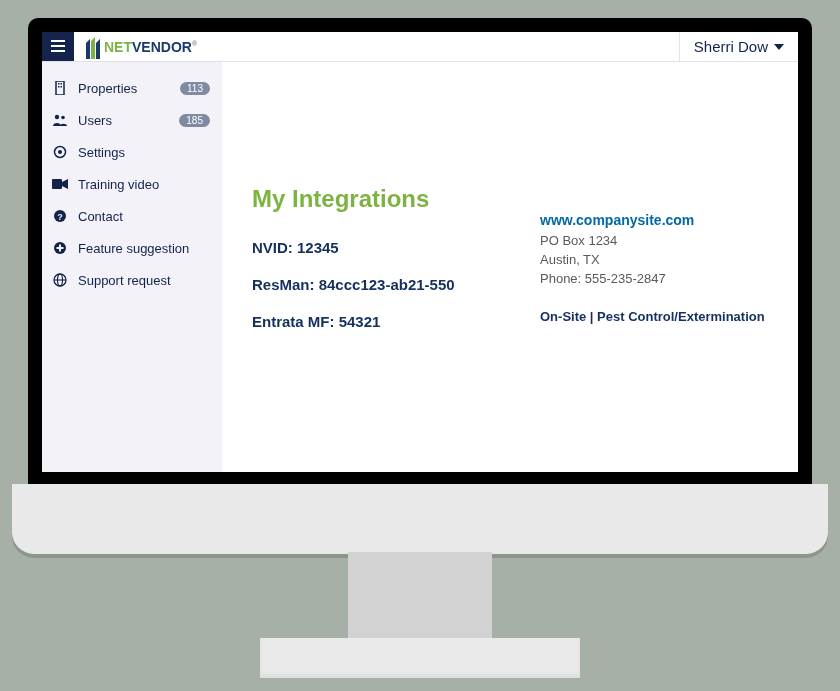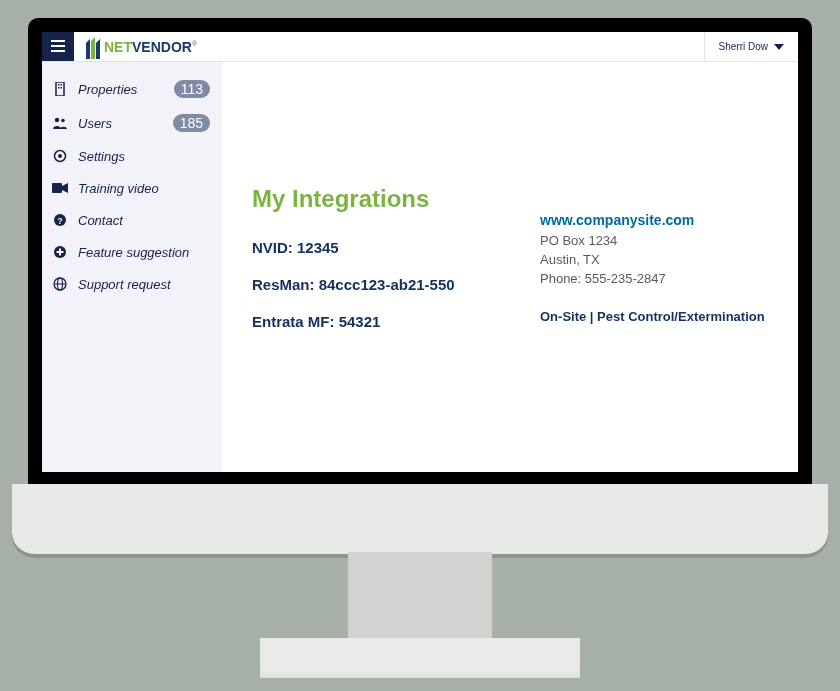--- a/index.html
+++ b/index.html
@@ -85,21 +85,21 @@
   }
   .logo-text { font-weight: 700; font-size: 14px; color: #1a3a6e; }
   .logo-text .nv2 { color: #7cb342; }
   .logo-tm { font-size: 7px; color: #888; vertical-align: super; }
   .user-menu {
     margin-left: auto;
     padding: 0 14px;
     display: flex;
     align-items: center;
     gap: 6px;
-    font-size: 10px;
+    font-size: 15px;
     color: #13234b;
     border-left: 1px solid #e2e2ea;
     cursor: pointer;
   }
   .chevron-down {
     font-size: 10px;
   }
 
   
   .body-area {
@@ -123,25 +123,25 @@
   }
   .side-icon {
     width: 16px;
     height: 16px;
     display: inline-flex;
     align-items: center;
     justify-content: center;
     color: #13234b;
     flex-shrink: 0;
   }
-  .side-label { flex: 1; font-style: italic; }
+  .side-label { flex: 1; }
   .badge {
     background: #7f8aa3;
     color: #fff;
-    font-size: 14px;
+    font-size: 10px;
     border-radius: 9px;
     padding: 1px 7px;
   }
 
   
   .main {
     flex: 1;
     background: #fff;
     padding: 28px 30px;
     display: flex;

